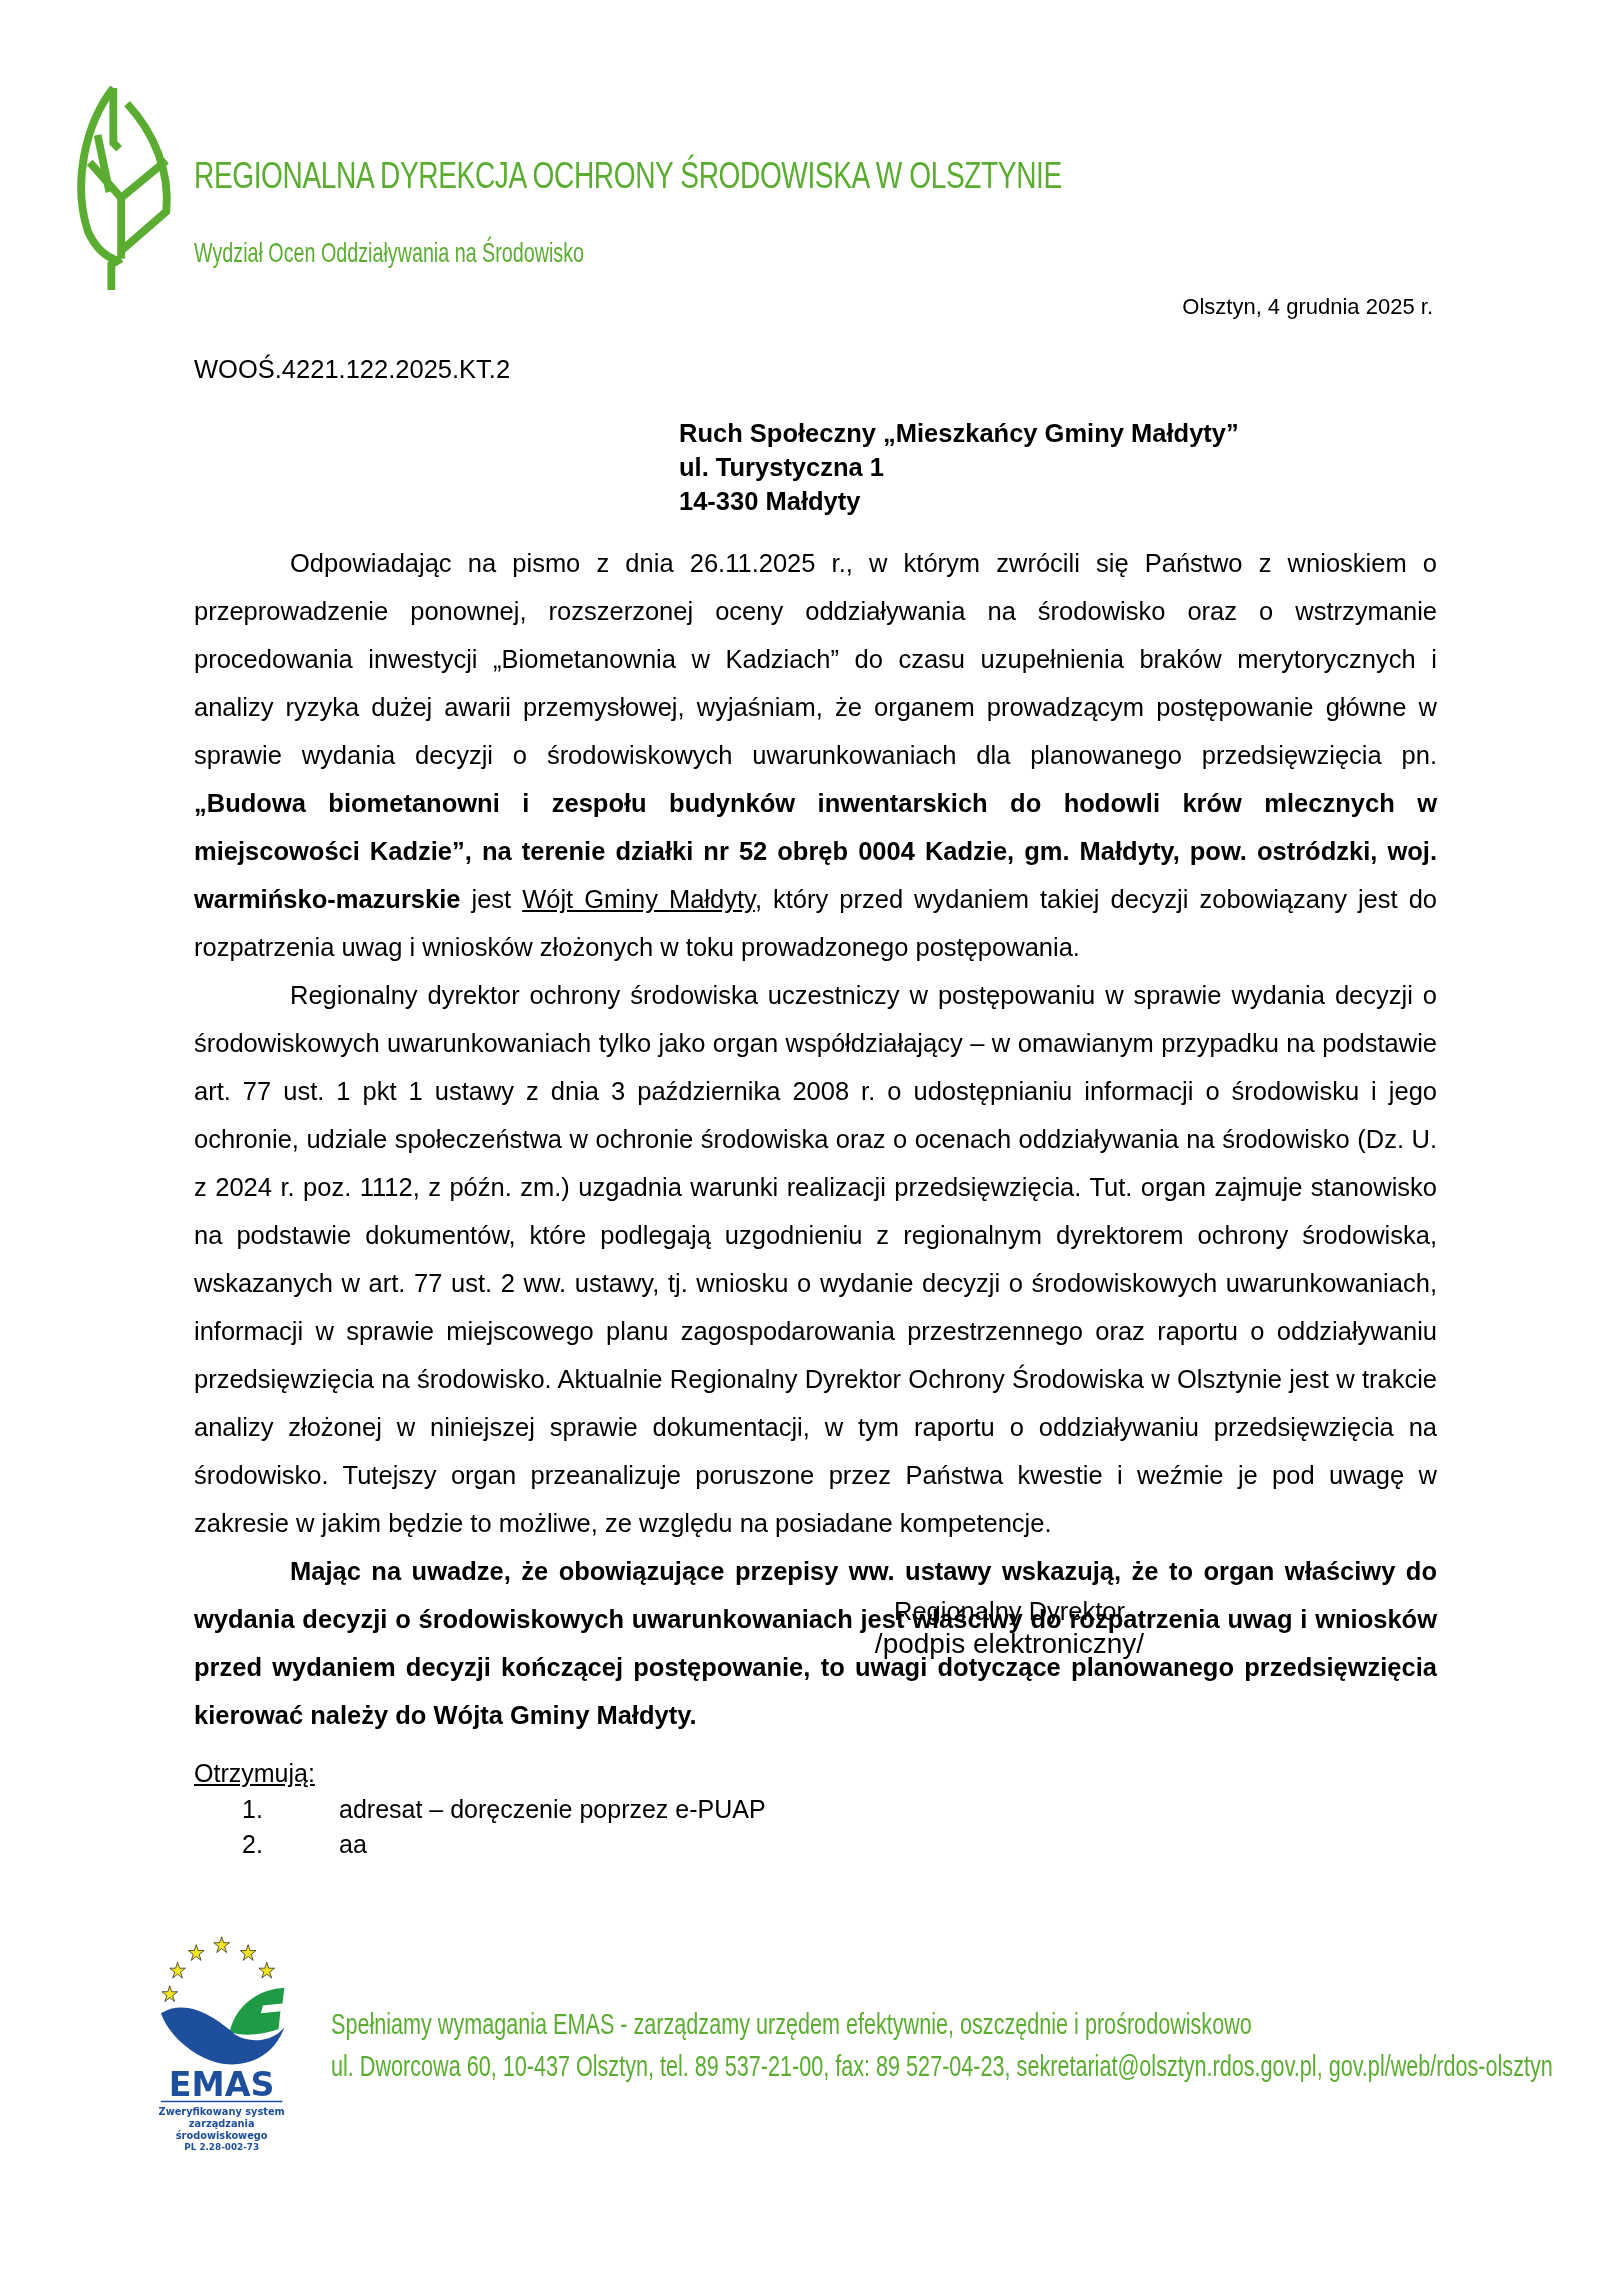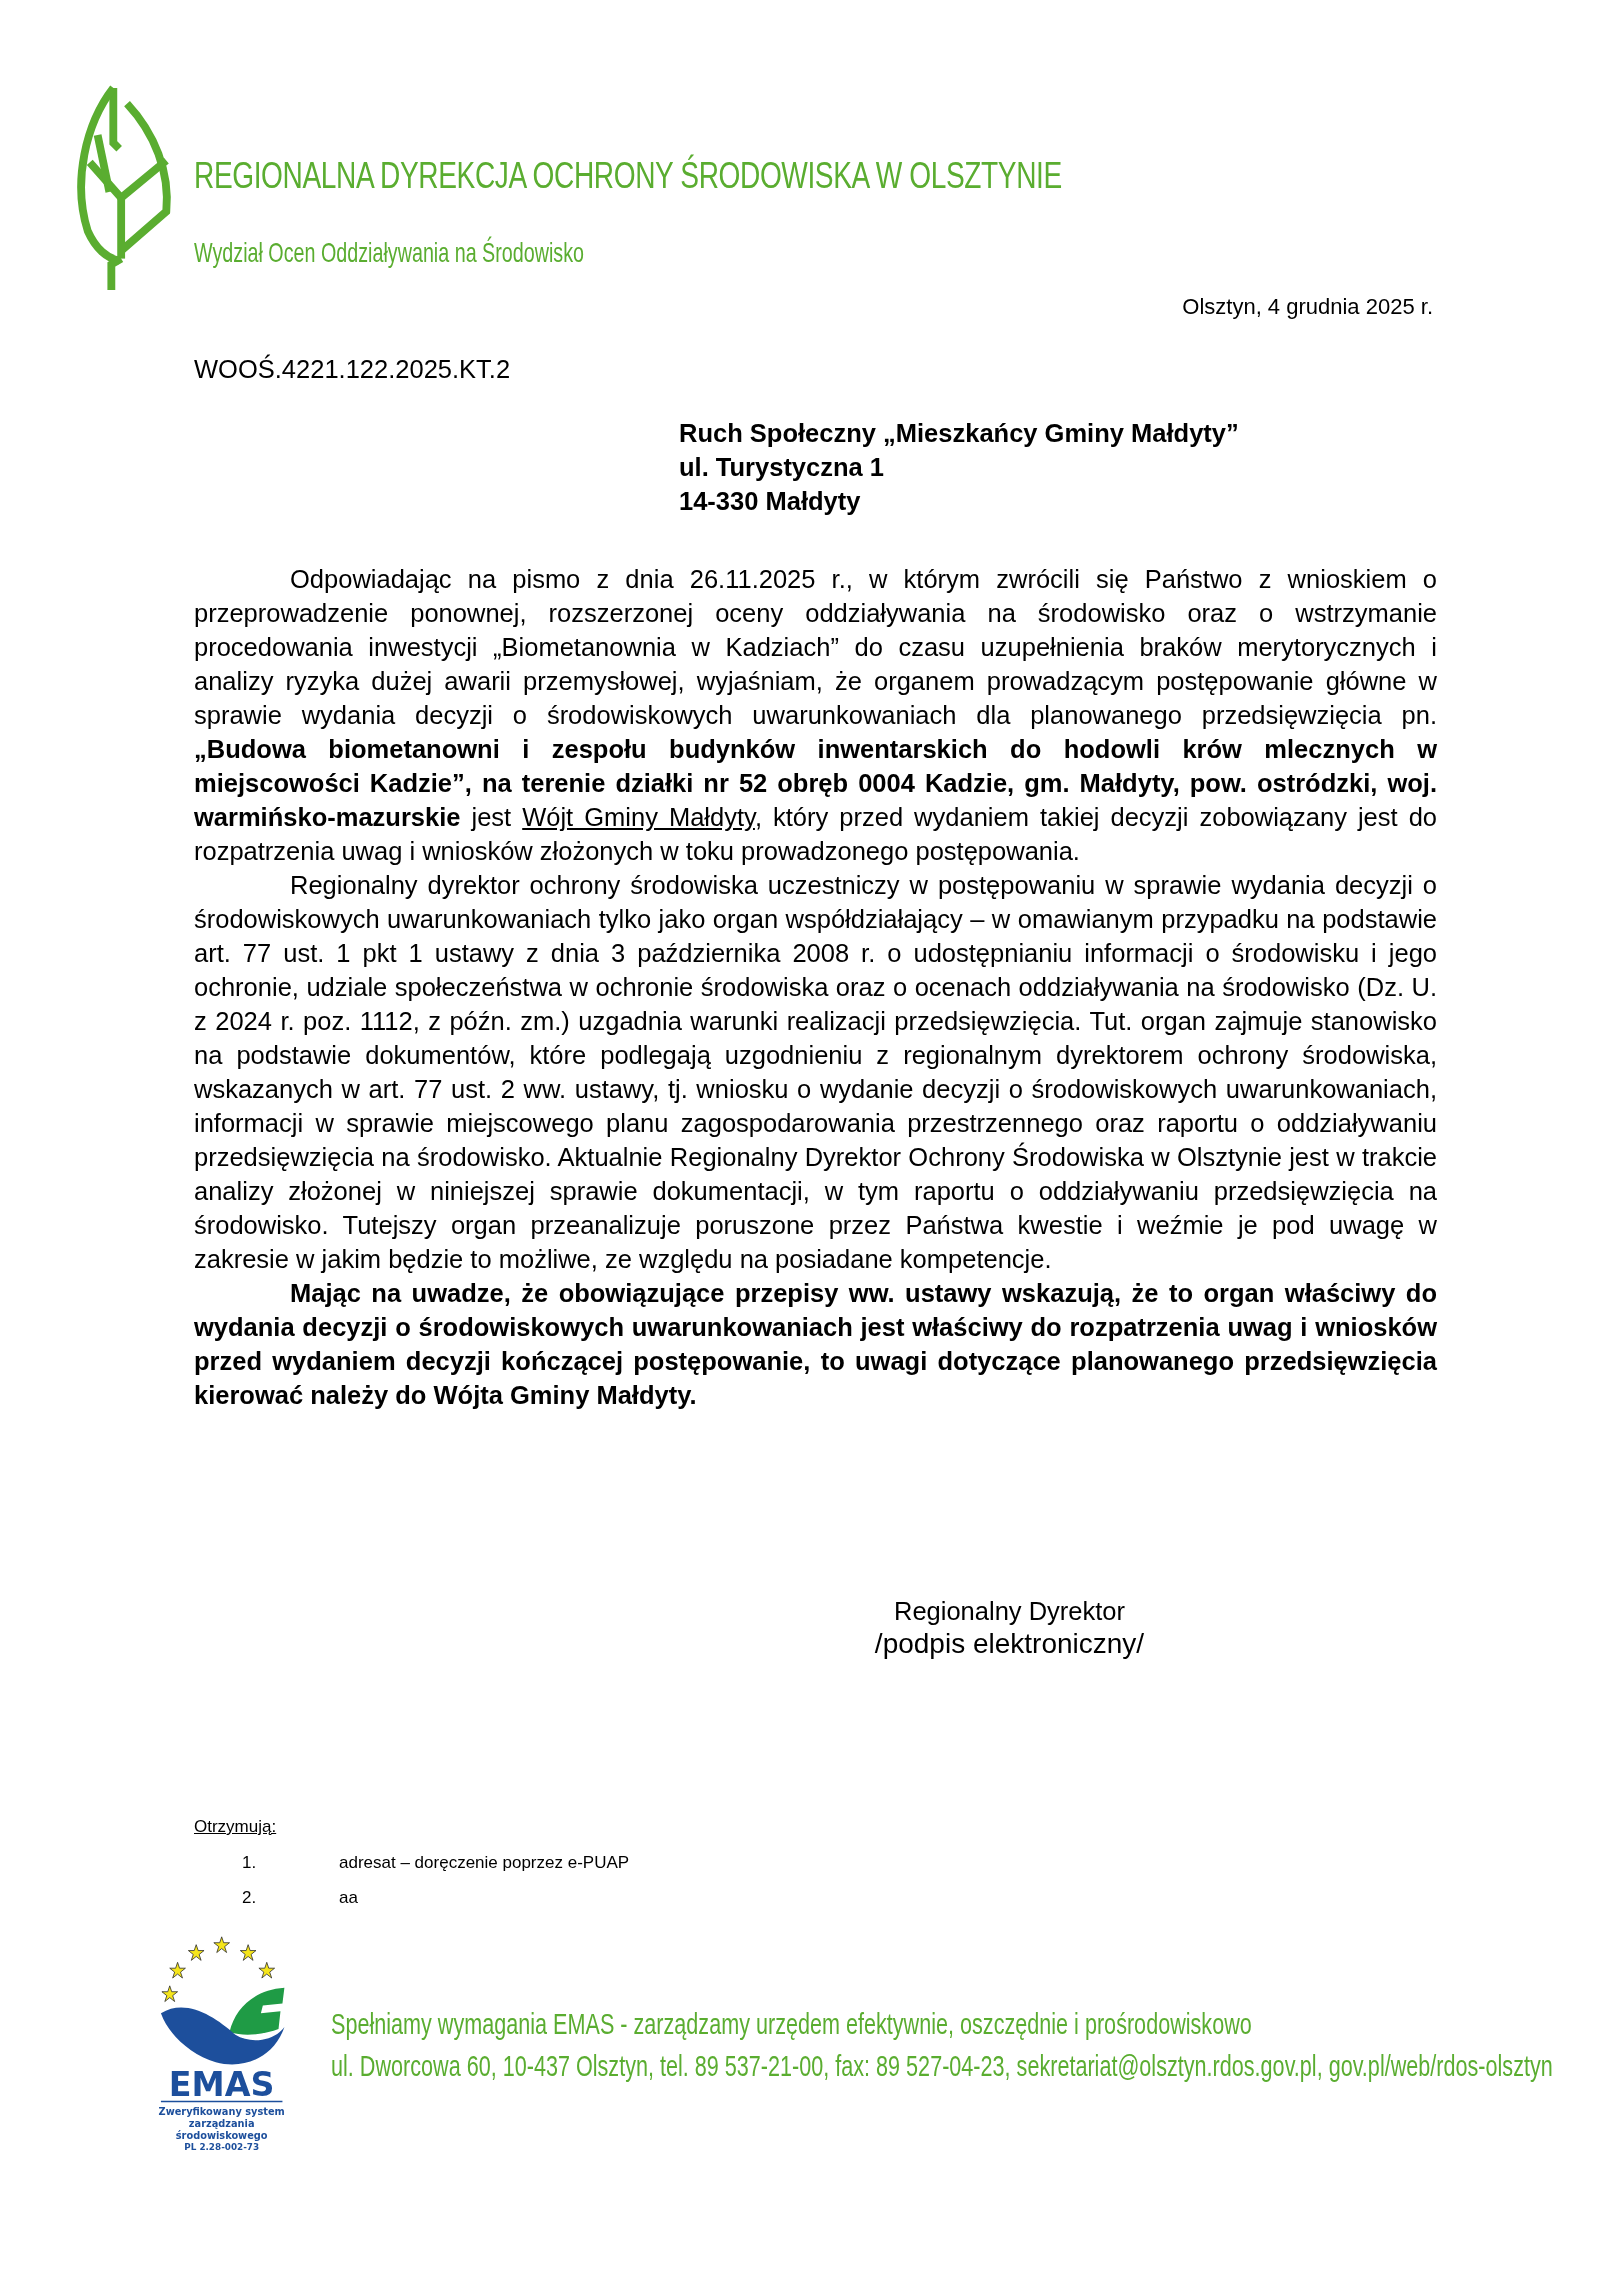--- a/index.html
+++ b/index.html
@@ -8,26 +8,26 @@
   .abs { position: absolute; }
   .hdr-title { left: 194px; top: 155px; font-family: "Liberation Sans", sans-serif; font-size: 36px;
                font-stretch: condensed; letter-spacing: -0.5px; transform: scaleX(0.78); transform-origin: left top;
                white-space: nowrap; color: #5aad30; font-weight: normal; }
   .hdr-sub { left: 194px; top: 237px; font-size: 27.4px; transform: scaleX(0.72); transform-origin: left top;
              white-space: nowrap; color: #5aad30; }
   .leaf { left: 76px; top: 84px; width: 106px; height: 206px; }
   .date { top: 294px; right: 188px; font-size: 22px; }
   .ref { left: 194px; top: 355px; font-size: 25.5px; text-align: center; }
   .addressee { left: 679px; top: 416px; font-size: 25.5px; font-weight: bold; line-height: 34px; }
-  .body { left: 194px; top: 562px; width: 1243px; font-size: 25.5px; line-height: 34px; text-align: justify; }
+  .body { left: 194px; top: 539px; width: 1243px; font-size: 25.5px; line-height: 48px; text-align: justify; }
   .body p { margin: 0; text-indent: 96px; }
   .u { text-decoration: underline; }
   .sign { left: 745px; top: 1594px; width: 529px; text-align: center; font-size: 25.5px; line-height: 34px; }
   .sign .small { font-size: 28px; line-height: 31px; }
-  .recv { left: 194px; top: 1812px; font-size: 17px; }
+  .recv { left: 194px; top: 1759px; font-size: 25px; }
   .recv-title { text-decoration: underline; line-height: 29px; }
   .recv ol { margin: 3.9px 0 0 0; padding: 0; list-style: none; }
   .recv li { line-height: 35px; display: flex; }
   .recv li .num { width: 49px; text-align: left; padding-left: 48px; }
   .emas { left: 157px; top: 1929px; width: 147px; height: 245px; }
   .foot1 { left: 331px; top: 2007px; font-size: 30px; color: #5aad30; transform: scaleX(0.72); transform-origin: left top; white-space: nowrap; }
   .foot2 { left: 331px; top: 2049px; font-size: 30px; color: #5aad30; transform: scaleX(0.72); transform-origin: left top; white-space: nowrap; }
 </style>
 </head>
 <body>

